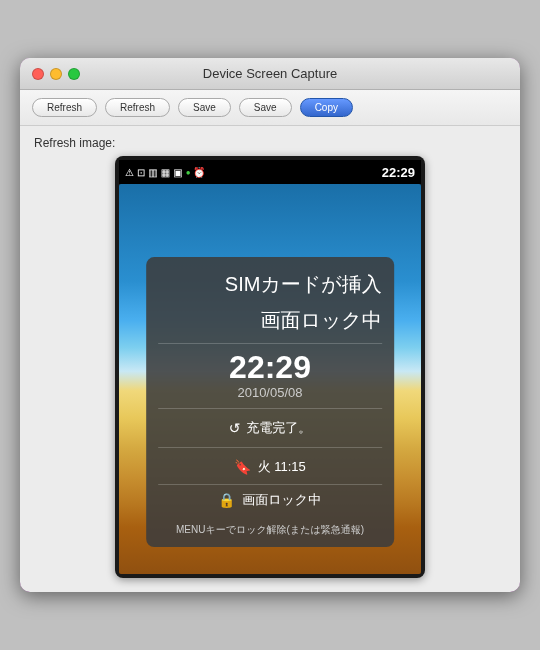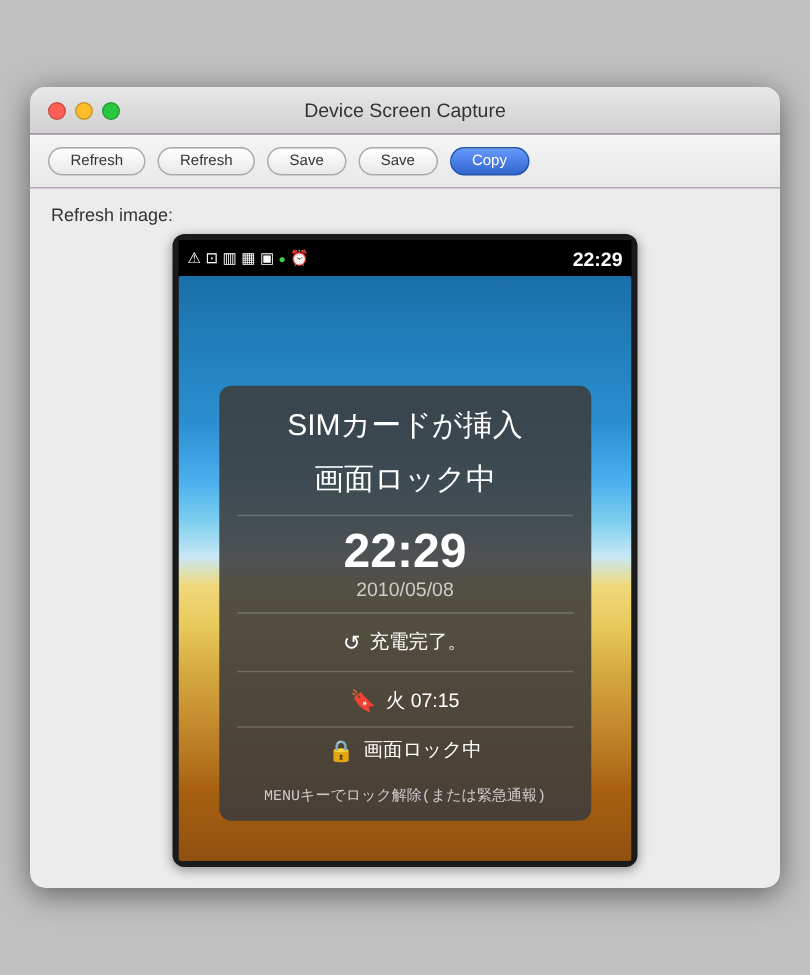--- a/index.html
+++ b/index.html
@@ -153,20 +153,21 @@
       padding: 14px 12px 10px 12px;
       text-align: center;
     }
     .sim-text {
       color: #fff;
       font-size: 20px;
       font-weight: 500;
       line-height: 1.3;
       margin-bottom: 10px;
       font-family: 'Hiragino Kaku Gothic ProN', 'Hiragino Sans', Arial, sans-serif;
+      text-align: right;
     }
     .time-text {
       color: #fff;
       font-size: 32px;
       font-weight: bold;
       line-height: 1.1;
     }
     .date-text {
       color: #ccc;
       font-size: 13px;
@@ -200,21 +201,21 @@
       justify-content: center;
       gap: 6px;
       color: #fff;
       font-size: 13px;
       font-family: 'Hiragino Kaku Gothic ProN', 'Hiragino Sans', Arial, sans-serif;
     }
     .menu-text {
       color: #ccc;
       font-size: 10px;
       margin-top: 14px;
-      font-family: Liberation Mono, monospace;
+      font-family: Liberation Sans, sans-serif;
     }
   </style>
 </head>
 <body>
 
 <div class="window">
 
   <div class="titlebar">
     <div class="traffic-lights">
       <div class="traffic-light tl-close"></div>
@@ -266,21 +267,21 @@
 
           <div class="notification-row">
             <span class="notif-icon">↺</span>
             <span>充電完了。</span>
           </div>
 
           <div class="divider"></div>
 
           <div class="notification-row">
             <span class="notif-icon">🔖</span>
-            <span>火 07:15</span>
+            <span>火 11:15</span>
           </div>
 
           <div class="lock-section">
             <div class="lock-row">
               <span class="notif-icon">🔒</span>
               <span>画面ロック中</span>
             </div>
             <div class="menu-text">MENUキーでロック解除(または緊急通報)</div>
           </div>
         </div>

